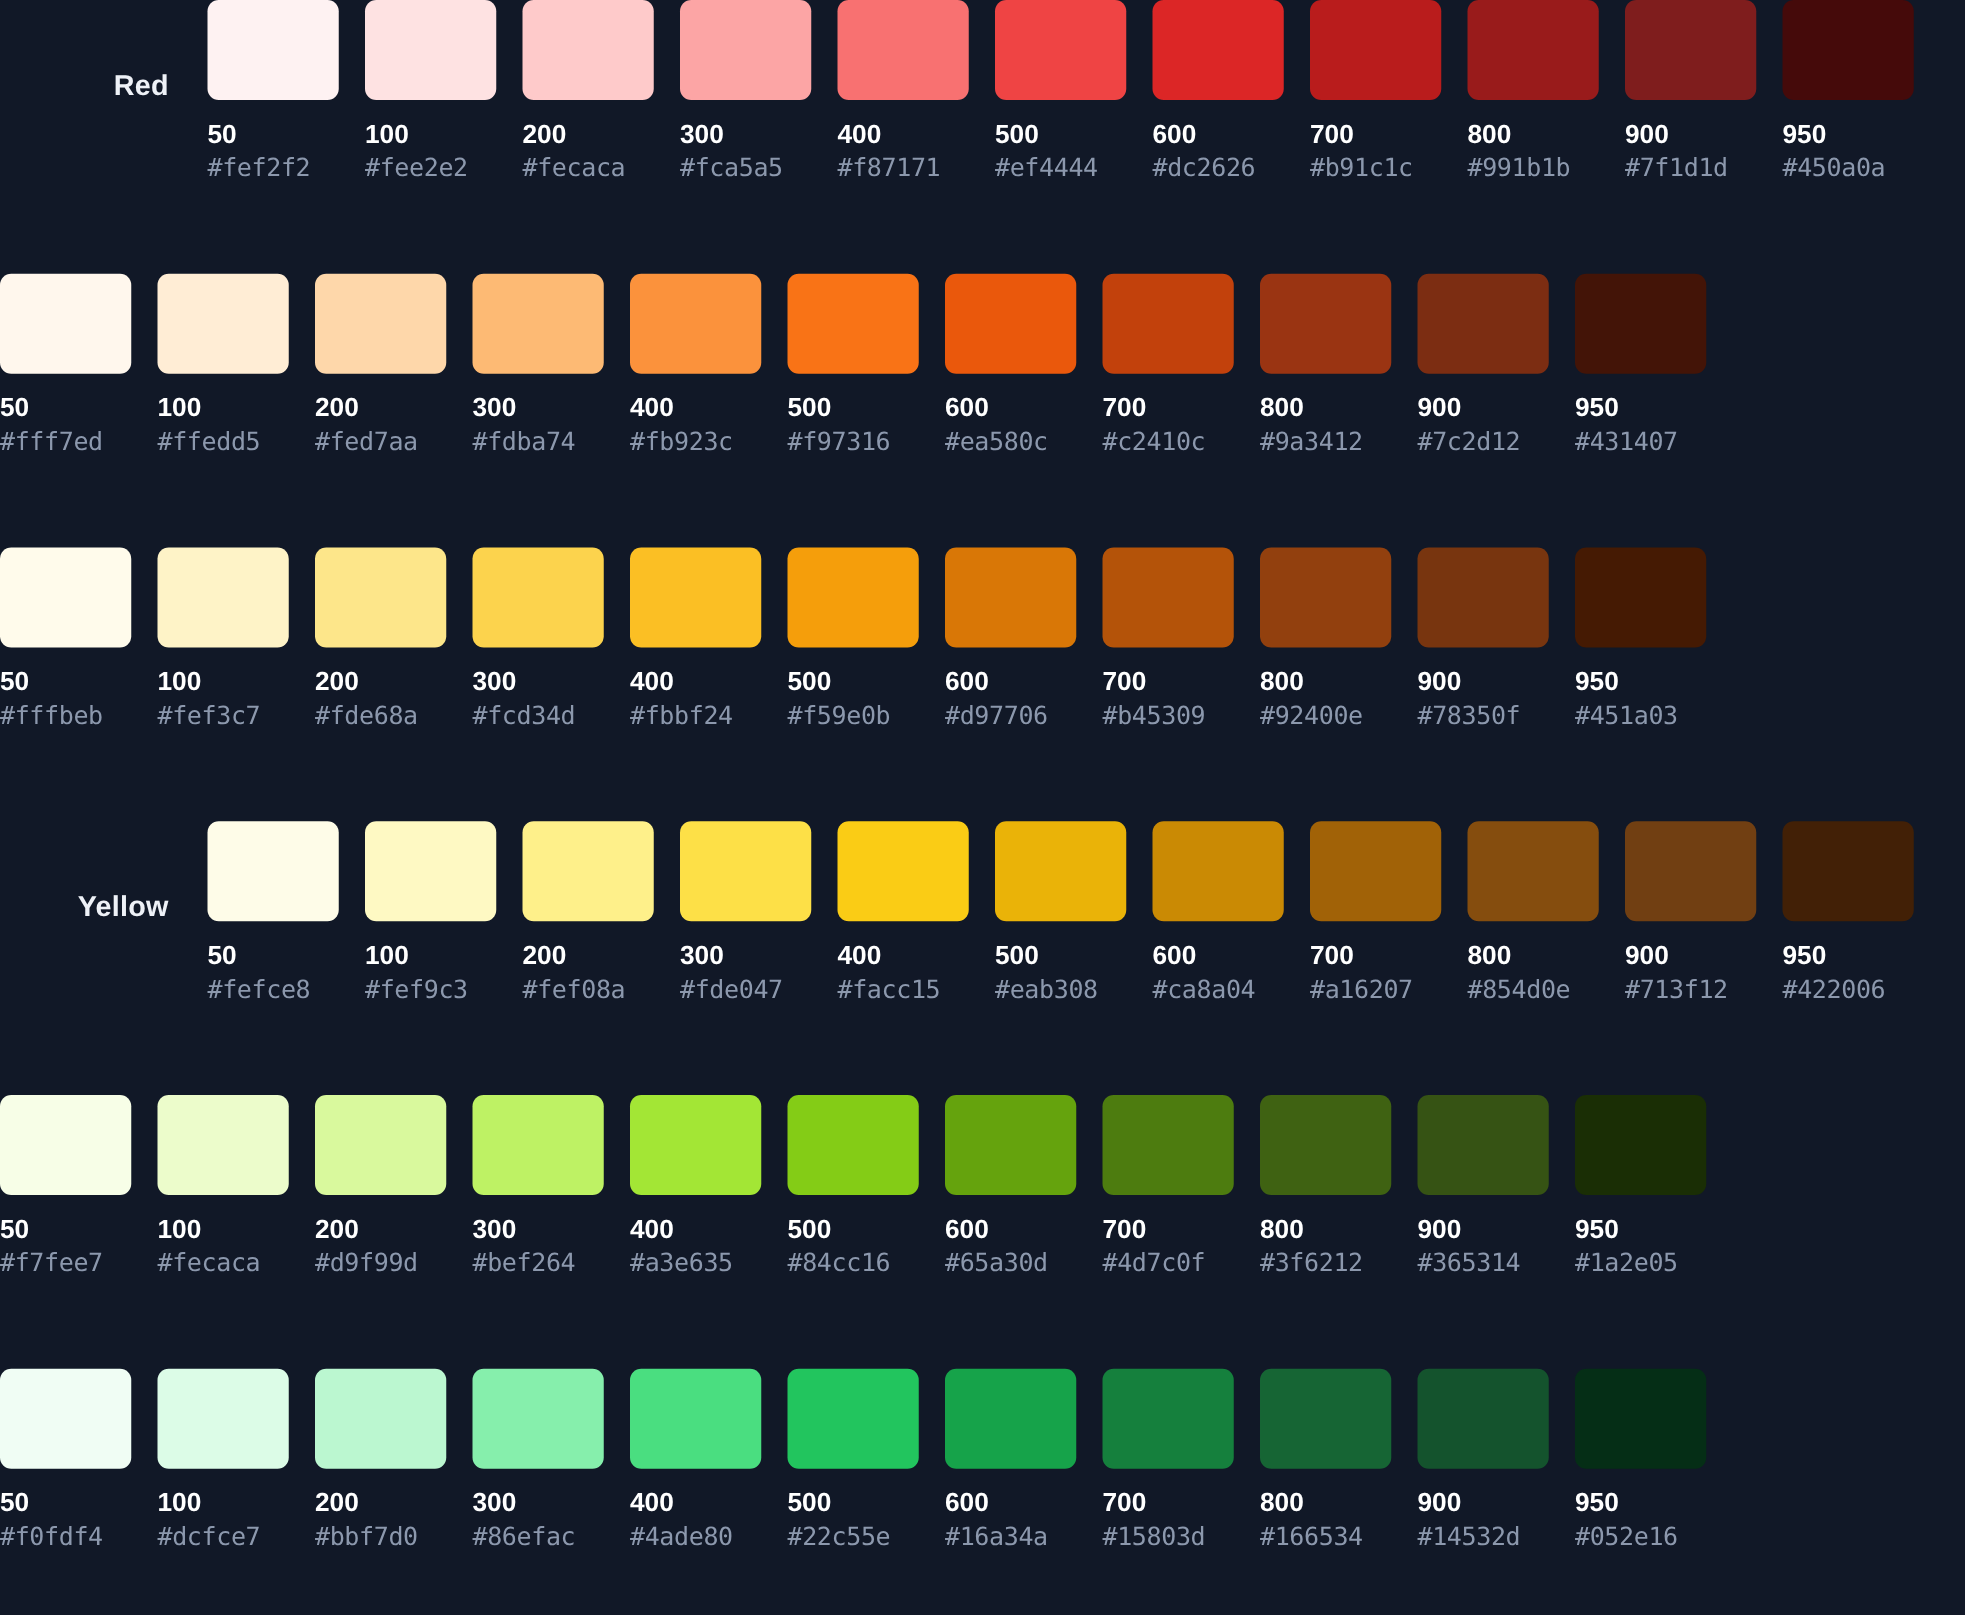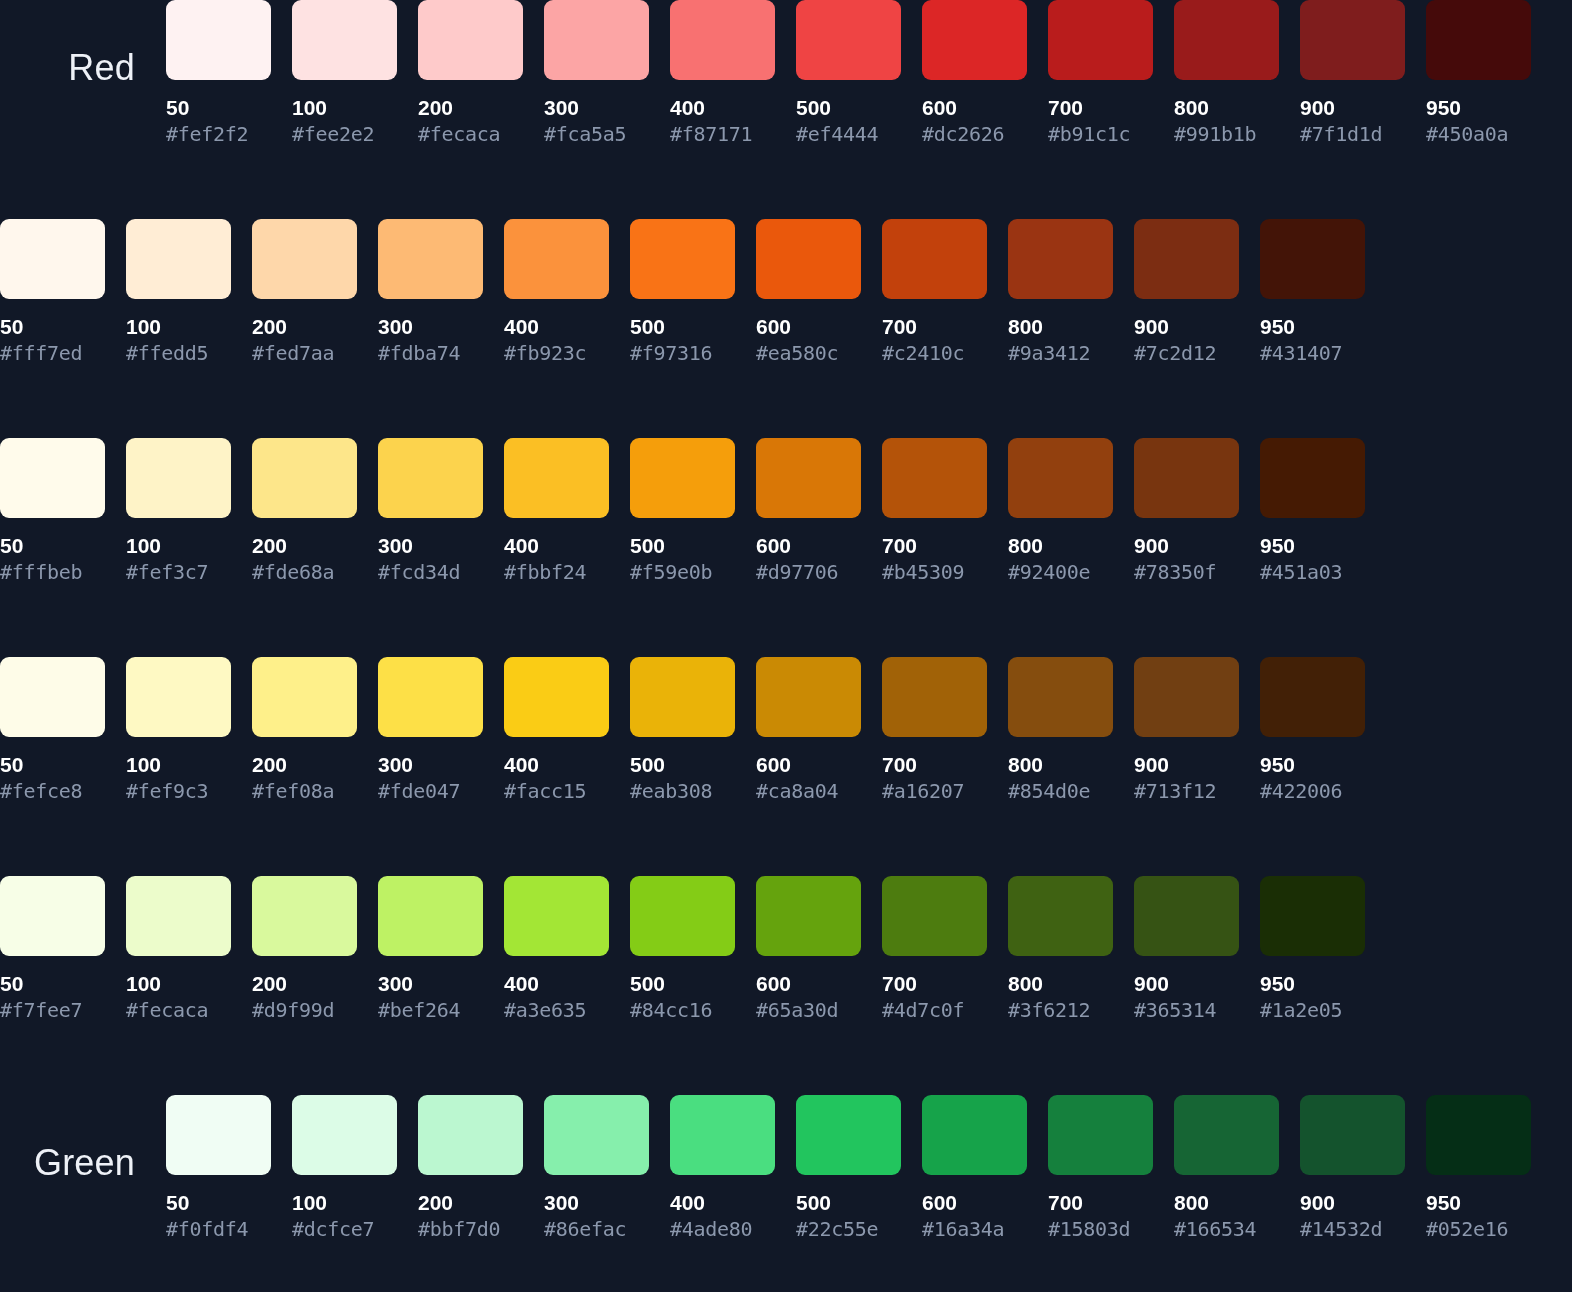--- a/index.html
+++ b/index.html
@@ -34,22 +34,22 @@
     flex: 0 0 166px;
     height: 108px;
     display: flex;
     align-items: center;
     justify-content: flex-end;
     padding-right: 31px;
     padding-top: 28px;
   }
   .family-label {
     color: #eef1f7;
-    font-size: 36px;
-    font-weight: normal;
+    font-size: 23px;
+    font-weight: bold;
     letter-spacing: 0.2px;
     line-height: 1;
     white-space: nowrap;
   }
   .shades {
     display: flex;
     flex-direction: row;
     gap: 21px;
   }
   .shade-cell {
@@ -259,20 +259,23 @@
           <div class="shade-hex">#78350f</div>
         </div>
         <div class="shade-cell">
           <div class="swatch" style="background: rgb(69, 26, 3);"></div>
           <div class="shade-number">950</div>
           <div class="shade-hex">#451a03</div>
         </div>
       </div>
     </div>
     <div class="family-row">
+      <div class="family-label-cell">
+        <div class="family-label">Yellow</div>
+      </div>
       <div class="shades">
         <div class="shade-cell">
           <div class="swatch" style="background: rgb(254, 252, 232);"></div>
           <div class="shade-number">50</div>
           <div class="shade-hex">#fefce8</div>
         </div>
         <div class="shade-cell">
           <div class="swatch" style="background: rgb(254, 249, 195);"></div>
           <div class="shade-number">100</div>
           <div class="shade-hex">#fef9c3</div>
@@ -377,23 +380,20 @@
           <div class="shade-hex">#365314</div>
         </div>
         <div class="shade-cell">
           <div class="swatch" style="background: rgb(26, 46, 5);"></div>
           <div class="shade-number">950</div>
           <div class="shade-hex">#1a2e05</div>
         </div>
       </div>
     </div>
     <div class="family-row">
-      <div class="family-label-cell">
-        <div class="family-label">Green</div>
-      </div>
       <div class="shades">
         <div class="shade-cell">
           <div class="swatch" style="background: rgb(240, 253, 244);"></div>
           <div class="shade-number">50</div>
           <div class="shade-hex">#f0fdf4</div>
         </div>
         <div class="shade-cell">
           <div class="swatch" style="background: rgb(220, 252, 231);"></div>
           <div class="shade-number">100</div>
           <div class="shade-hex">#dcfce7</div>

